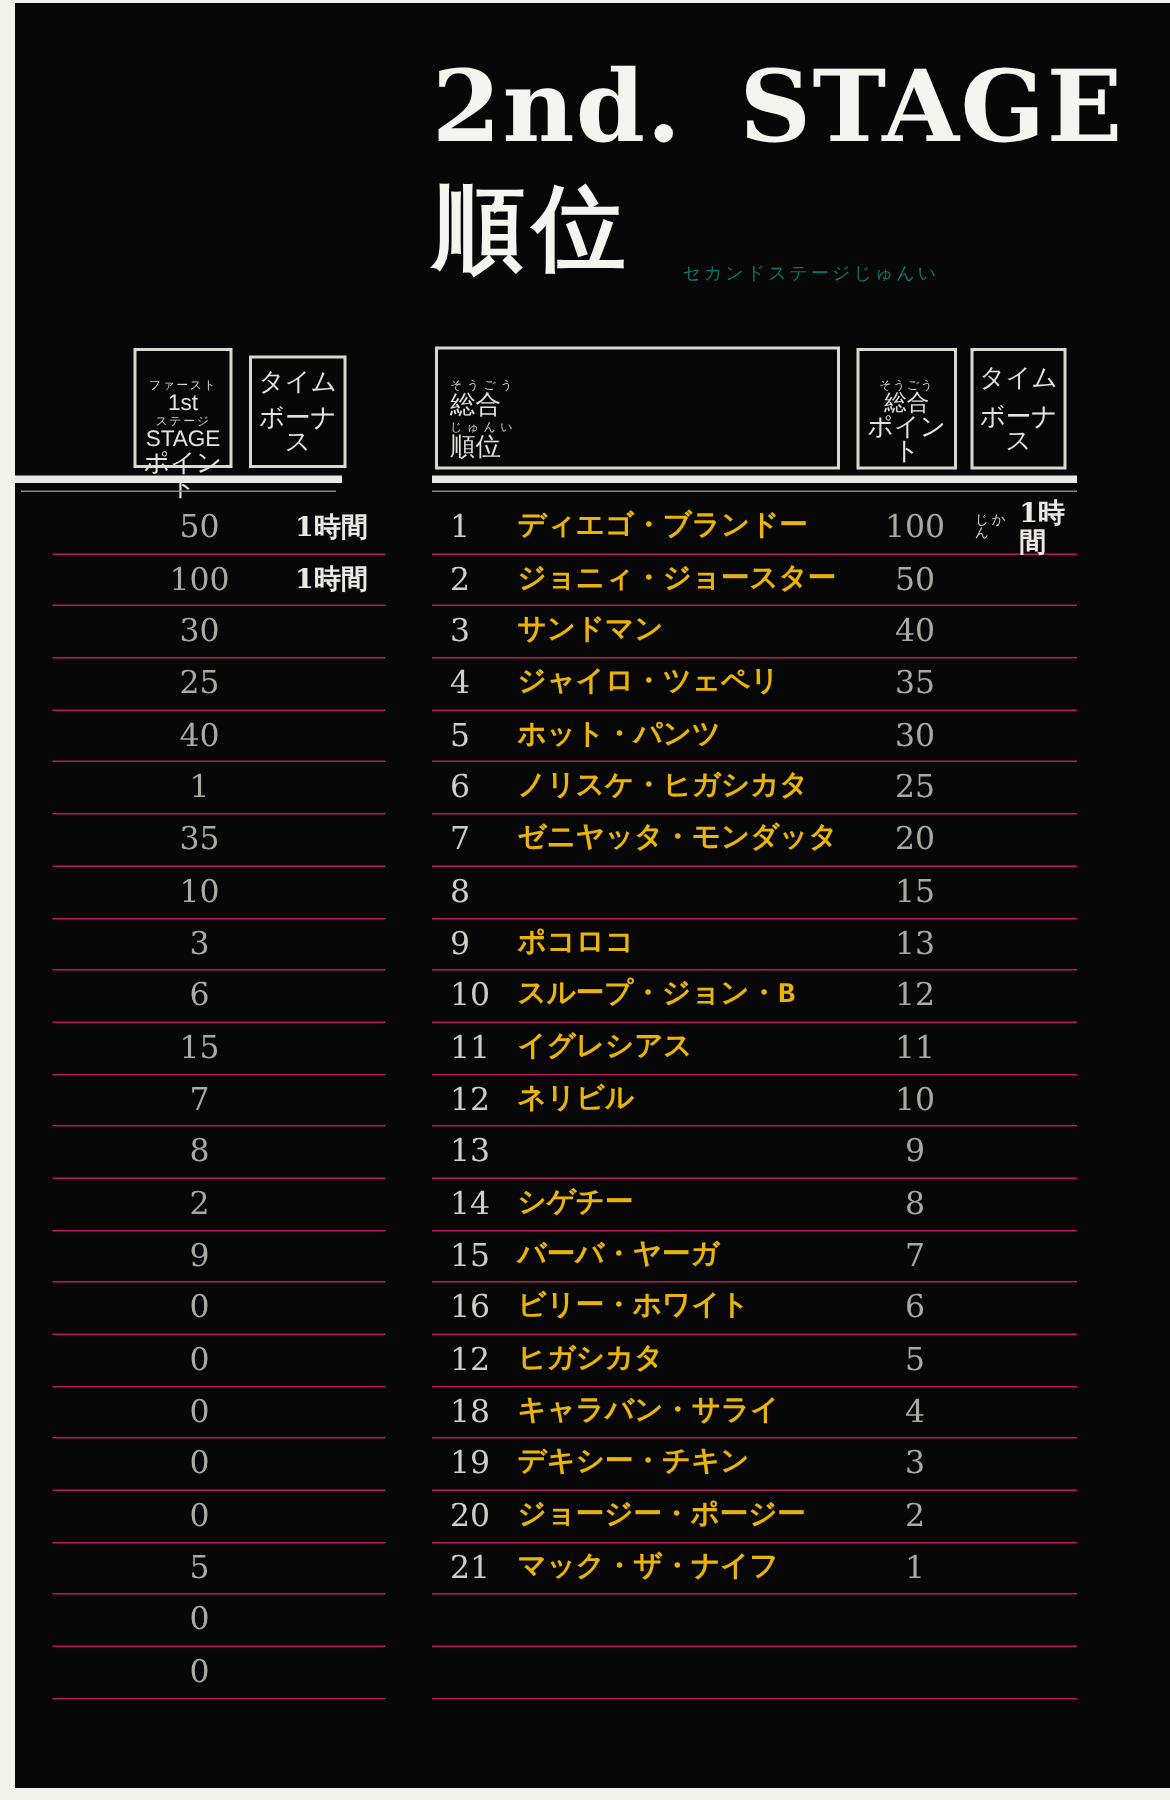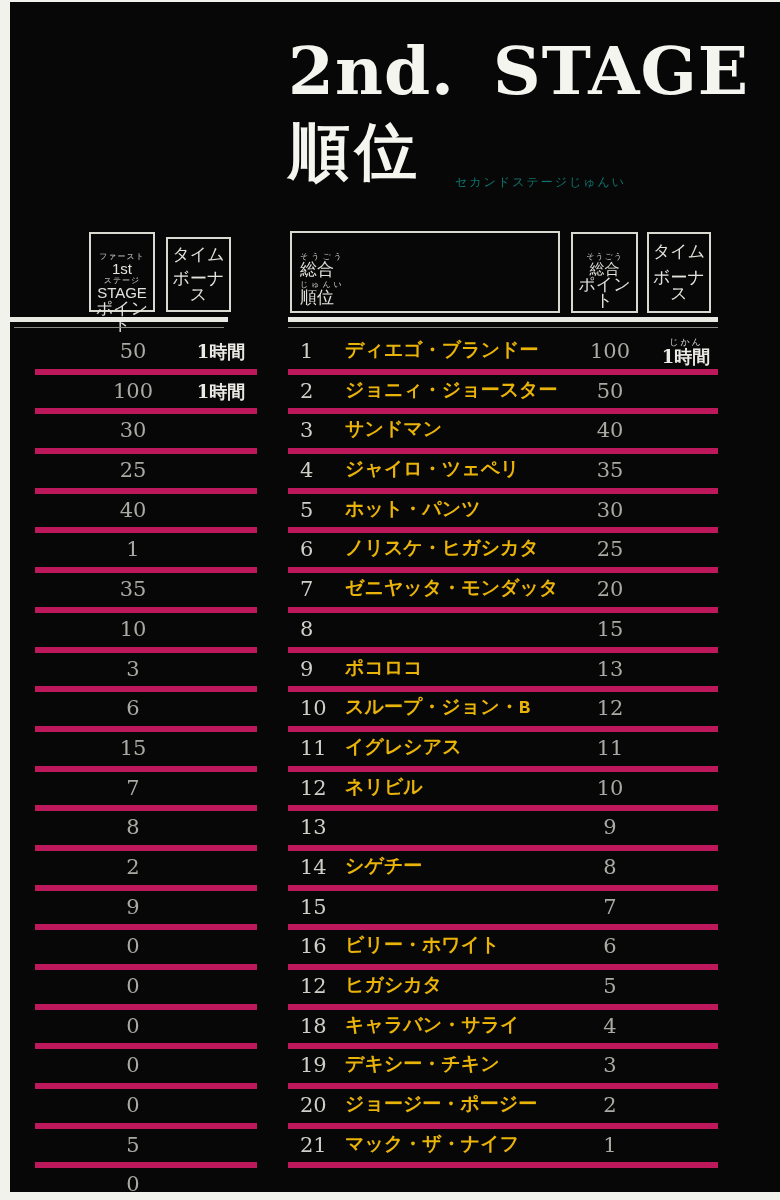--- a/index.html
+++ b/index.html
@@ -24,35 +24,35 @@
         display:flex;flex-direction:column;justify-content:flex-end;padding:4px 8px;}
   .wbox .grp{display:flex;flex-direction:column;align-items:flex-start;margin-top:2px;}
   .wbox .fur{letter-spacing:3px;}
   .wbox .hl{font-size:17px;line-height:18px;}
   
   .bar{position:absolute;height:5px;background:#e9e9e3;}
   .thin{position:absolute;height:1px;background:#8a8a84;}
   
   .lrows{position:absolute;left:25px;top:333px;width:222px;}
   .rrows{position:absolute;left:278px;top:333px;width:430px;}
-  .lrow,.rrow{position:relative;height:33.7px;border-bottom:6px solid #be185d;}
+  .lrow,.rrow{position:relative;height:33.7px;border-bottom:1px solid #be185d;}
   .num{font-family:"DejaVu Serif","Liberation Serif",serif;}
   .pts-l{position:absolute;left:58px;width:80px;text-align:center;line-height:33.7px;
          font-size:21px;color:#aaaaa4;}
   .bonus-l{position:absolute;left:148px;width:76px;text-align:center;line-height:33.7px;
            font-size:18px;font-weight:bold;color:#eae9e3;
            font-family:"DejaVu Serif","Liberation Serif",serif;}
   .rank-r{position:absolute;left:12px;width:44px;text-align:left;line-height:33.7px;
           font-size:21px;color:#cfcfc9;}
   .name-r{position:absolute;left:57px;width:210px;line-height:33.7px;font-size:19px;
           font-weight:bold;color:#eab308;white-space:nowrap;
           font-family:Liberation Mono, monospace;}
   .pts-r{position:absolute;left:282px;width:80px;text-align:center;line-height:33.7px;
          font-size:21px;color:#aaaaa4;}
-  .bonus-r{position:absolute;left:362px;width:72px;height:100%;display:flex;flex-direction:column;
+  .bonus-r{position:absolute;left:362px;width:72px;height:100%;display:flex;flex-direction:row;
            align-items:center;justify-content:center;color:#eae9e3;
            font-family:"DejaVu Serif","Liberation Serif",serif;}
   .bonus-r .rfur{font-size:9px;letter-spacing:2px;line-height:9px;color:#d8d8d2;margin-bottom:0px;}
   .bonus-r .btxt{font-size:18px;font-weight:bold;line-height:19px;}
   
   .edge-left{position:absolute;left:0;top:0;width:10px;height:1200px;background:#f2f2ec;}
   .edge-top{position:absolute;left:0;top:0;width:780px;height:2px;background:#f2f2ec;}
   .edge-bottom{position:absolute;left:0;top:1192px;width:780px;height:8px;background:#f2f2ec;}
 </style>
 </head>
@@ -245,20 +245,21 @@
           <span class="num rank-r">13</span>
           <span class="num pts-r">9</span>
         </div>
         <div class="rrow">
           <span class="num rank-r">14</span>
           <span class="name-r">シゲチー</span>
           <span class="num pts-r">8</span>
         </div>
         <div class="rrow">
           <span class="num rank-r">15</span>
+          <span class="name-r">バーバ・ヤーガ</span>
           <span class="num pts-r">7</span>
         </div>
         <div class="rrow">
           <span class="num rank-r">16</span>
           <span class="name-r">ビリー・ホワイト</span>
           <span class="num pts-r">6</span>
         </div>
         <div class="rrow">
           <span class="num rank-r">12</span>
           <span class="name-r">ヒガシカタ</span>

